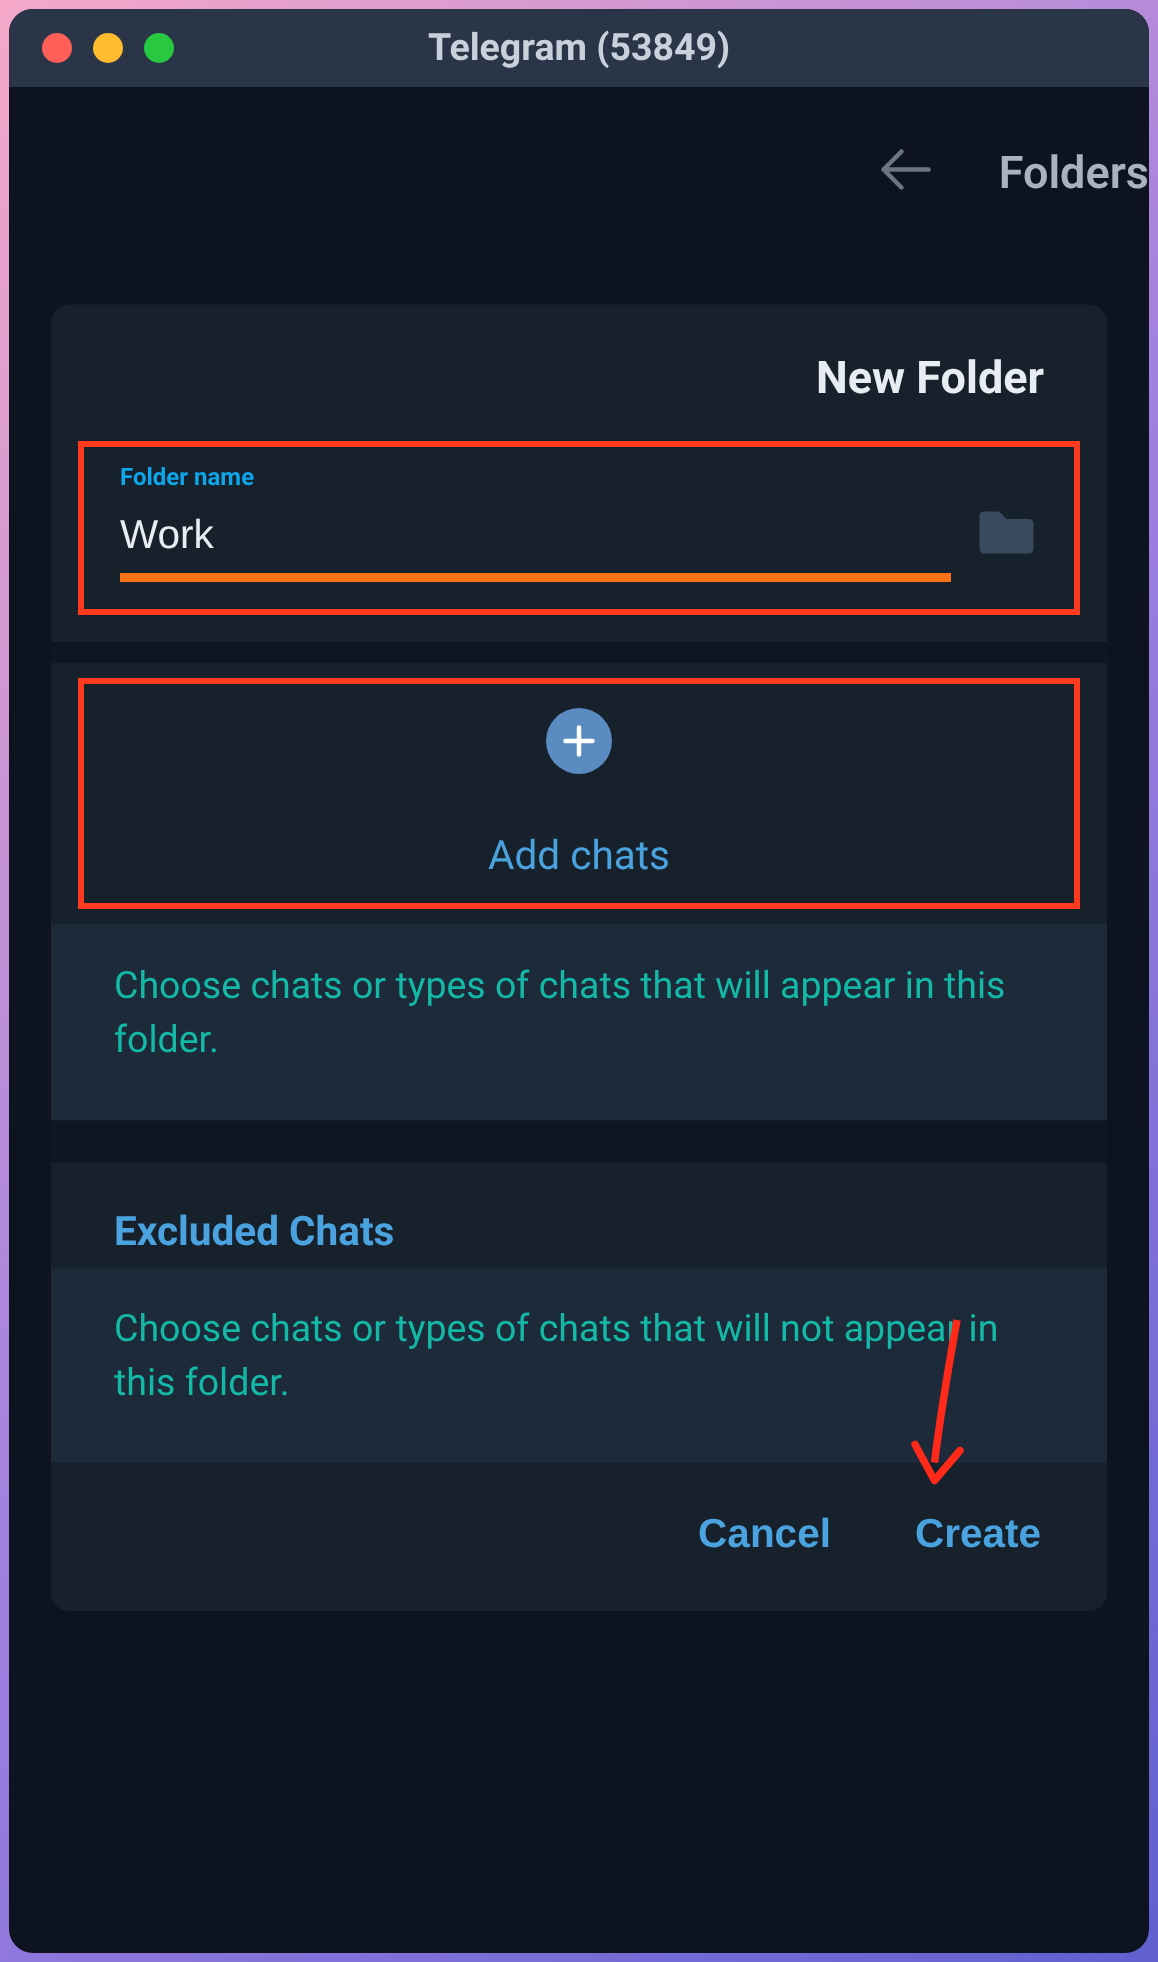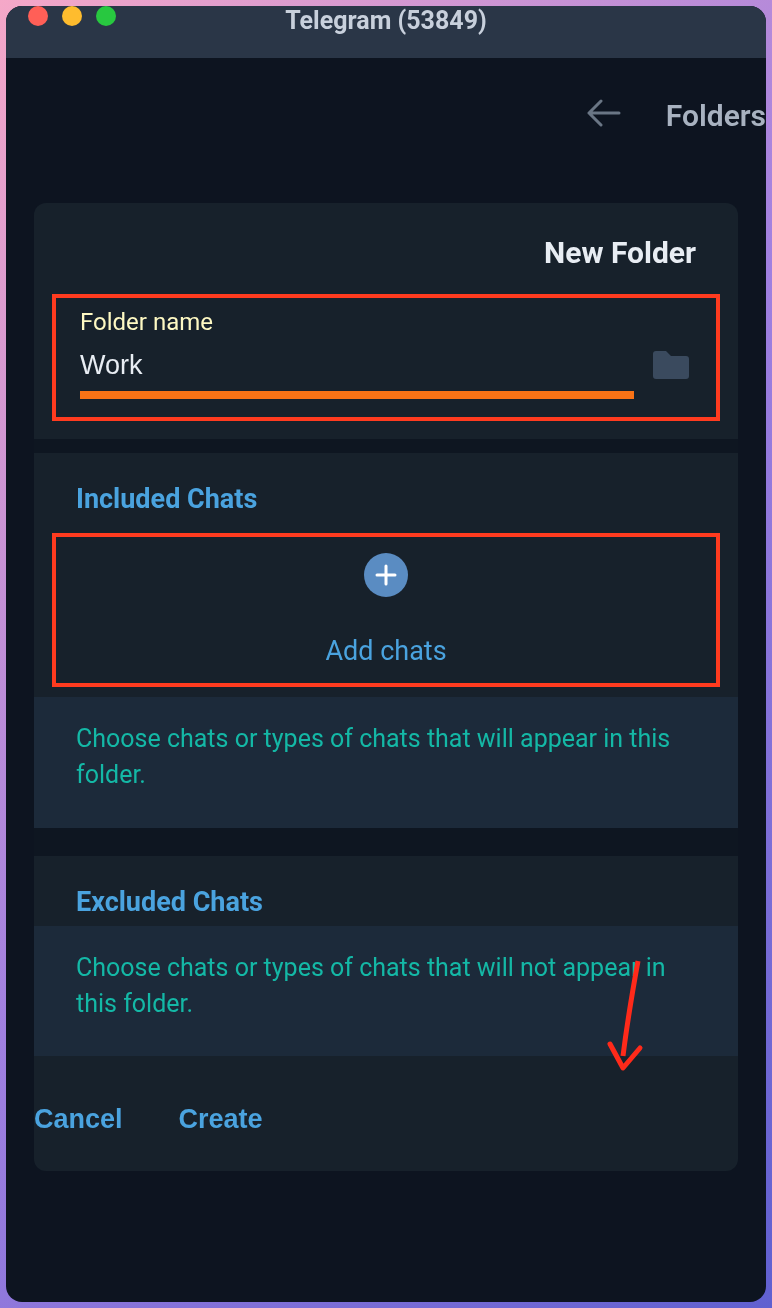--- a/index.html
+++ b/index.html
@@ -19,21 +19,21 @@
     background: #0d1420;
     border-radius: 16px;
     overflow: hidden;
     display: flex;
     flex-direction: column;
   }
   .titlebar {
     height: 52px;
     background: #2a3647;
     display: flex;
-    align-items: flex-start;
+    align-items: center;
     position: relative;
   }
   .traffic-lights {
     display: flex;
     gap: 14px;
     padding-left: 22px;
   }
   .light {
     width: 20px;
     height: 20px;
@@ -82,35 +82,35 @@
     font-weight: 700;
     text-align: right;
   }
   .field-row {
     margin: 0 18px 18px 18px;
     border: 4px solid #ff3b1f;
     padding: 10px 24px 18px 24px;
     position: relative;
   }
   .field-label {
-    color: #fef9c3;
-    font-size: 24px;
-    font-weight: 400;
+    color: #0ea5e9;
+    font-size: 16px;
+    font-weight: 700;
     margin-bottom: 8px;
   }
   .field-input-row {
     display: flex;
     align-items: center;
     gap: 16px;
   }
   .field-input {
     flex: 1;
     background: transparent;
     border: none;
-    border-bottom: 8px solid #f97316;
+    border-bottom: 6px solid #f97316;
     color: #e8edf3;
     font-size: 27px;
     padding: 6px 0 10px 0;
     outline: none;
   }
   .folder-icon {
     color: #3a4a5e;
     margin-top: -10px;
   }
   .divider {
@@ -154,23 +154,23 @@
     color: #14b8a6;
     font-size: 25px;
     line-height: 1.45;
   }
   .spacer-dark {
     height: 28px;
     background: #0e1621;
   }
   .footer {
     display: flex;
-    justify-content: flex-start;
+    justify-content: flex-end;
     gap: 56px;
-    padding: 48px 44px 36px 0;
+    padding: 32px 44px 36px 0;
     position: relative;
   }
   .footer-btn {
     color: #4aa3df;
     font-size: 27px;
     font-weight: 700;
     cursor: pointer;
     background: none;
     border: none;
   }
@@ -215,21 +215,20 @@
         <span class="folder-icon">
           <svg width="42" height="34" viewBox="0 0 42 34">
               <path d="M3 6 a3 3 0 0 1 3-3 h10 l5 5 h15 a3 3 0 0 1 3 3 v17 a3 3 0 0 1 -3 3 H6 a3 3 0 0 1 -3-3 Z" fill="#3a4a5e"></path>
             </svg>
         </span>
       </div>
     </div>
 
     <div class="divider"></div>
 
-    <div class="subsection-title">Included Chats</div>
 
     <div class="action-row">
       <div class="circle-btn">
         <svg width="22" height="22" viewBox="0 0 22 22">
             <path d="M11 2 V20 M2 11 H20" stroke="#fff" stroke-width="3" stroke-linecap="round"></path>
           </svg>
       </div>
       <div class="action-label">Add chats</div>
     </div>
 

